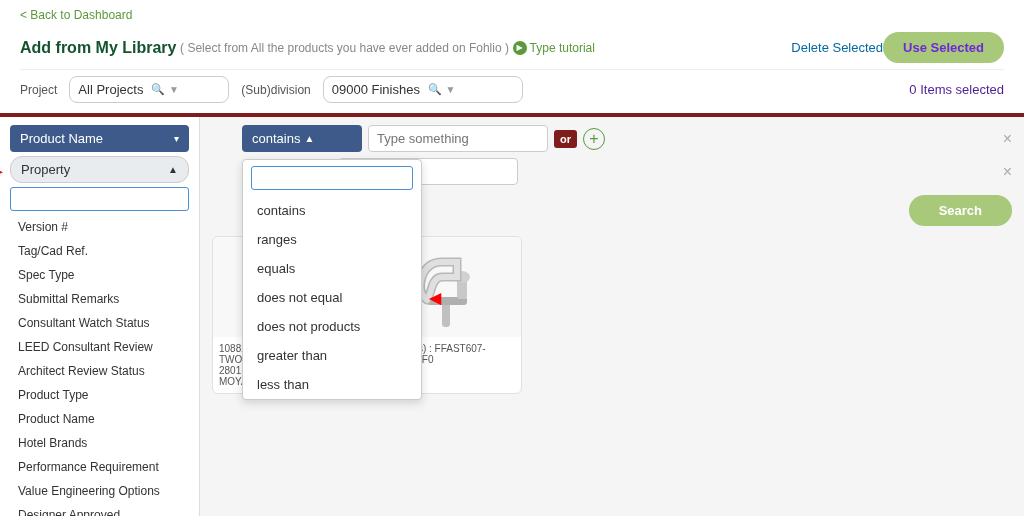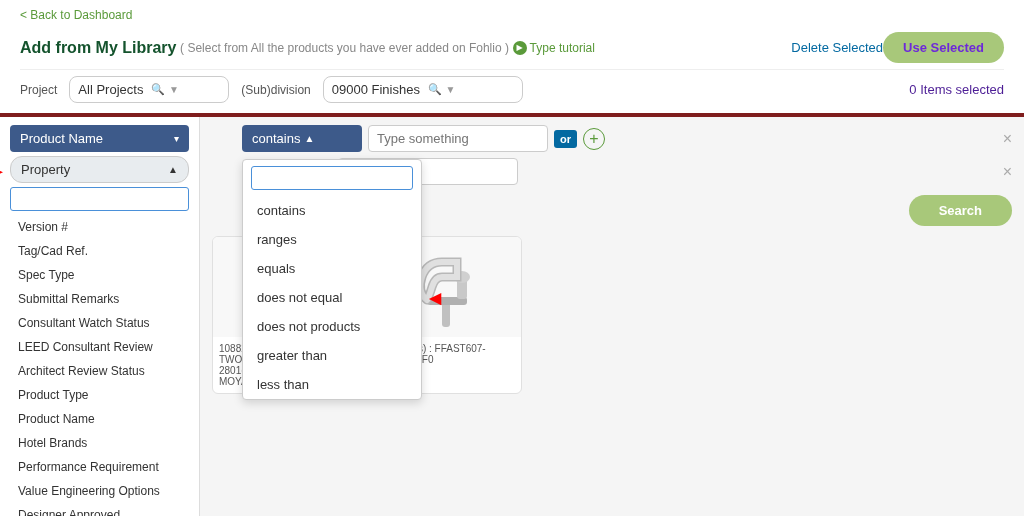--- a/index.html
+++ b/index.html
@@ -170,21 +170,21 @@
 
     .text-input {
       border: 1px solid #ccc;
       border-radius: 4px;
       padding: 5px 8px;
       font-size: 13px;
       width: 180px;
     }
 
     .or-badge {
-      background: #0369a1;
+      background: #7f1d1d;
       color: #fff;
       border-radius: 3px;
       padding: 3px 6px;
       font-size: 11px;
       font-weight: bold;
     }
 
     .plus-btn {
       background: none;
       border: 1px solid #5a9a3a;

